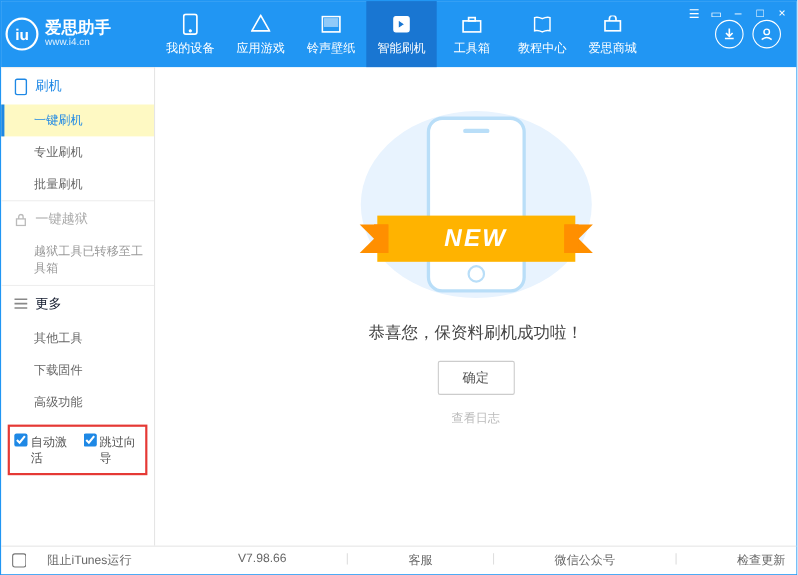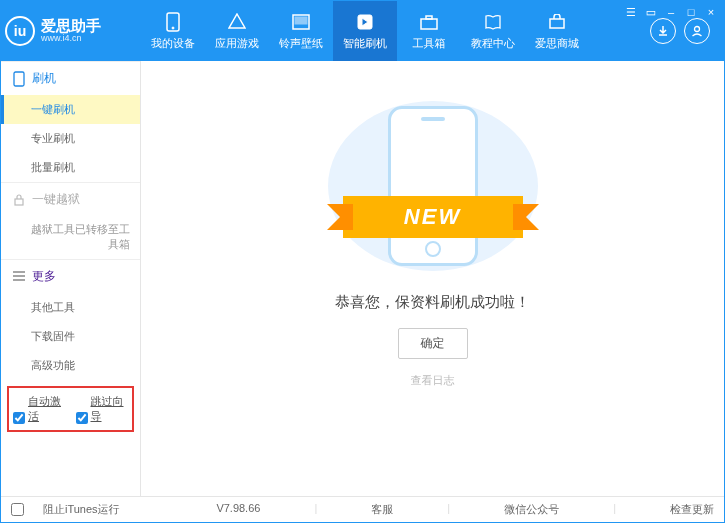--- a/index.html
+++ b/index.html
@@ -20,26 +20,26 @@
   .win-btn { width: 14px; height: 14px; color: #fff; font-size: 11px; cursor: pointer; display: flex; align-items: center; justify-content: center; }
   .right-circles { display: flex; gap: 8px; padding-right: 14px; align-items: center; }
   .circle-btn { width: 26px; height: 26px; border: 1.5px solid #fff; border-radius: 50%; display: flex; align-items: center; justify-content: center; cursor: pointer; }
   .body { flex: 1; display: flex; min-height: 0; }
   .sidebar { width: 140px; border-right: 1px solid #e5e5e5; display: flex; flex-direction: column; overflow-y: auto; }
   .conn-status { padding: 8px 10px; font-size: 11px; color: #666; }
   .conn-status .mode { color: #ff9800; }
   .side-section { border-top: 1px solid #eee; }
   .side-head { display: flex; align-items: center; gap: 7px; padding: 8px 12px; color: #1e88e5; font-size: 12px; cursor: pointer; }
   .side-head.muted { color: #aaa; }
-  .side-head.dark { color: #4c1d95; text-align: right; }
+  .side-head.dark { color: #0f172a; text-align: right; }
   .side-item { padding: 7px 10px 7px 30px; color: #666; font-size: 11px; cursor: pointer; }
   .side-item.active { background: #fef9c3; color: #1e88e5; border-left: 3px solid #1e88e5; padding-left: 27px; }
-  .side-note { padding: 6px 10px 6px 30px; color: #999; font-size: 11px; line-height: 1.4; text-align: right; }
+  .side-note { padding: 6px 10px 6px 30px; color: #999; font-size: 11px; line-height: 1.4; }
   .checks-box { border: 2px solid #e53935; margin: 6px 6px; padding: 6px 4px; display: flex; gap: 10px; }
-  .chk { display: flex; align-items: flex-end; gap: 3px; font-size: 11px; color: #555; cursor: pointer; text-decoration: underline; }
+  .chk { display: flex; align-items: flex-start; gap: 3px; font-size: 11px; color: #555; cursor: pointer; }
   .chk input { accent-color: #1e88e5; width: 12px; height: 12px; }
   .main { flex: 1; display: flex; flex-direction: column; align-items: center; padding-top: 40px; }
   .illus { width: 210px; height: 170px; background: #e8f3fe; border-radius: 50%; display: flex; align-items: center; justify-content: center; position: relative; }
   .phone { width: 90px; height: 160px; background: #fff; border: 3px solid #b9def8; border-radius: 14px; position: relative; z-index: 2; }
   .phone::before { content: ""; position: absolute; top: 8px; left: 50%; transform: translateX(-50%); width: 24px; height: 4px; background: #b9def8; border-radius: 3px; }
   .phone::after { content: ""; position: absolute; bottom: 6px; left: 50%; transform: translateX(-50%); width: 12px; height: 12px; border: 2px solid #b9def8; border-radius: 50%; }
   .ribbon { position: absolute; z-index: 3; left: 15px; right: 15px; top: 95px; height: 42px; background: #ffb300; display: flex; align-items: center; justify-content: center; color: #fff; font-weight: 900; font-size: 22px; font-style: italic; letter-spacing: 2px; }
   .ribbon::before, .ribbon::after { content: ""; position: absolute; top: 8px; width: 0; height: 0; border: 13px solid #ff8f00; }
   .ribbon::before { left: -16px; border-left-color: transparent; }
   .ribbon::after { right: -16px; border-right-color: transparent; }

